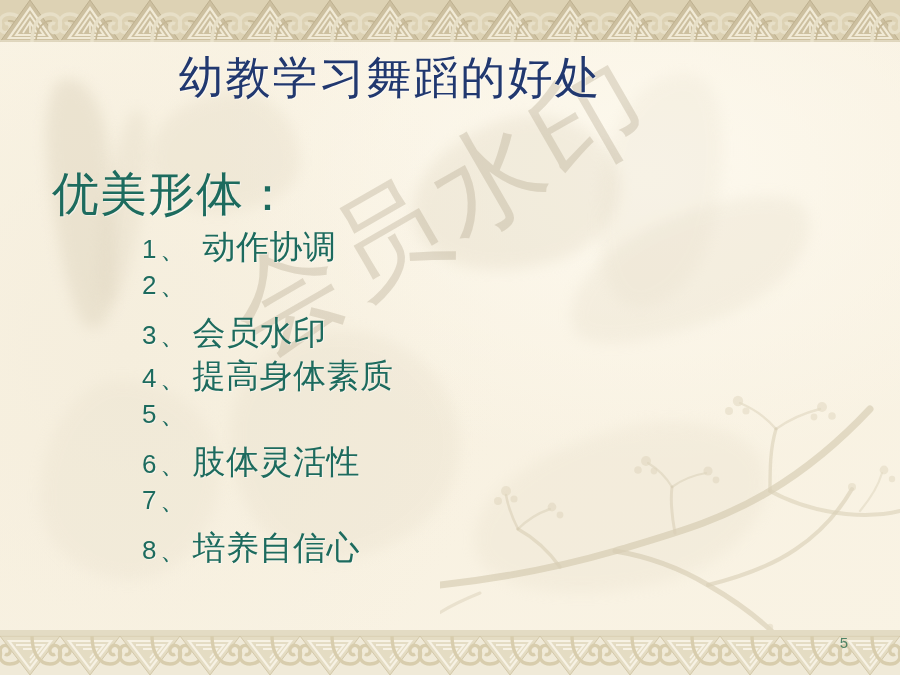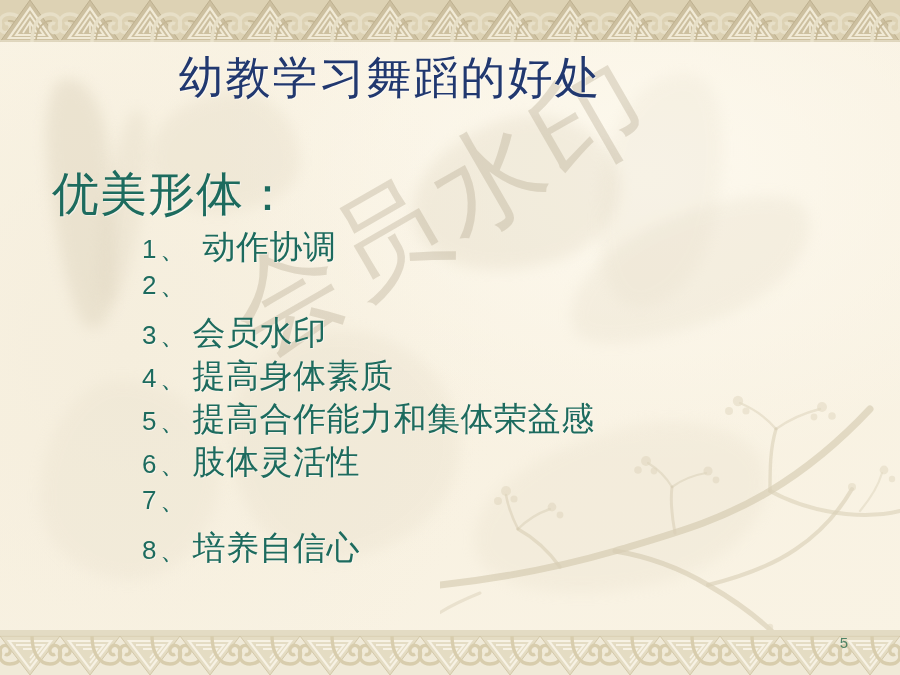--- a/index.html
+++ b/index.html
@@ -260,21 +260,20 @@
       <span class="list-text">会员水印</span>
     </div>
     <div class="list-item">
       <span class="list-num">4</span>
       <span class="list-sep">、</span>
       <span class="list-text">提高身体素质</span>
     </div>
     <div class="list-item">
       <span class="list-num">5</span>
       <span class="list-sep">、</span>
-      <span class="list-text">提高合作能力和集体荣益感</span>
     </div>
     <div class="list-item">
       <span class="list-num">6</span>
       <span class="list-sep">、</span>
       <span class="list-text">肢体灵活性</span>
     </div>
     <div class="list-item">
       <span class="list-num">7</span>
       <span class="list-sep">、</span>
     </div>

